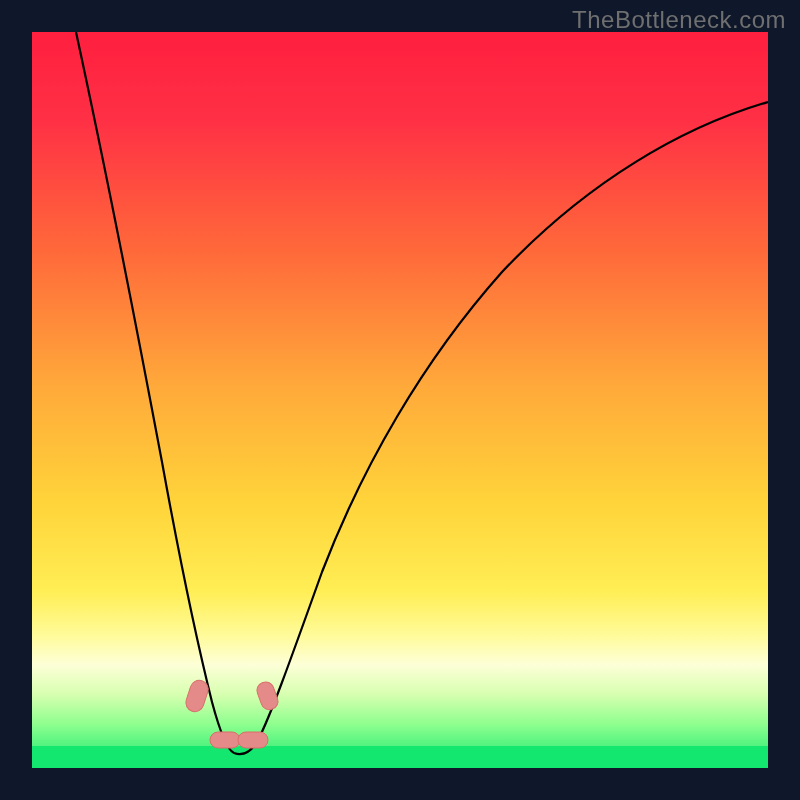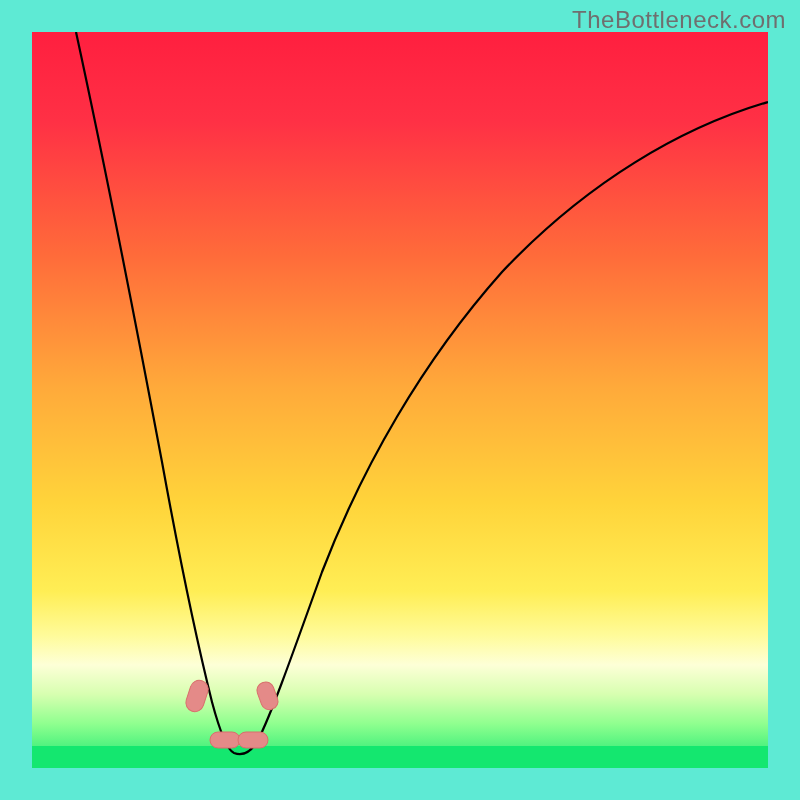--- a/index.html
+++ b/index.html
@@ -10,21 +10,21 @@
     background: #000;
     overflow: hidden;
     font-family: Arial, Helvetica, sans-serif;
   }
   .frame {
     position: absolute;
     top: 0;
     left: 0;
     width: 800px;
     height: 800px;
-    background: #5eead4;
+    background: #0f172a;
   }
   .plot-area {
     position: absolute;
     top: 32px;
     left: 32px;
     width: 736px;
     height: 736px;
   }
   .gradient {
     position: absolute;

